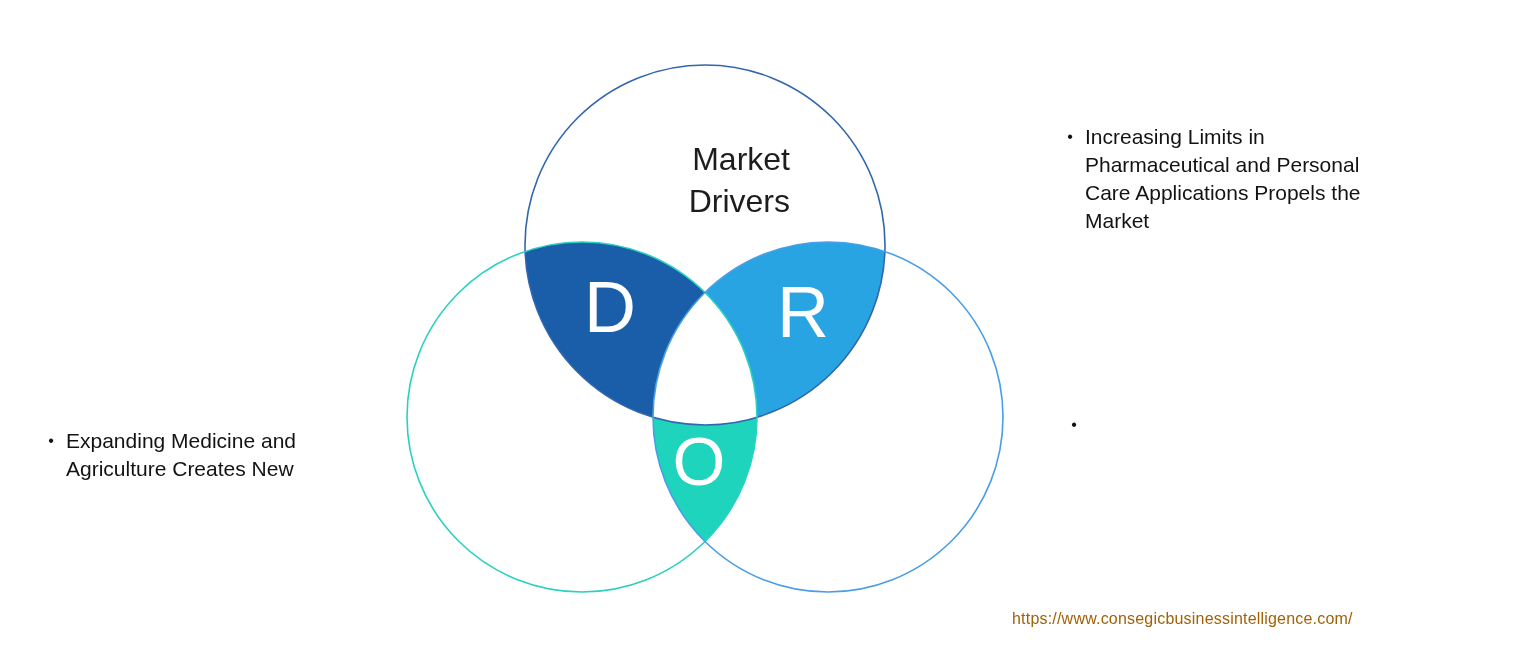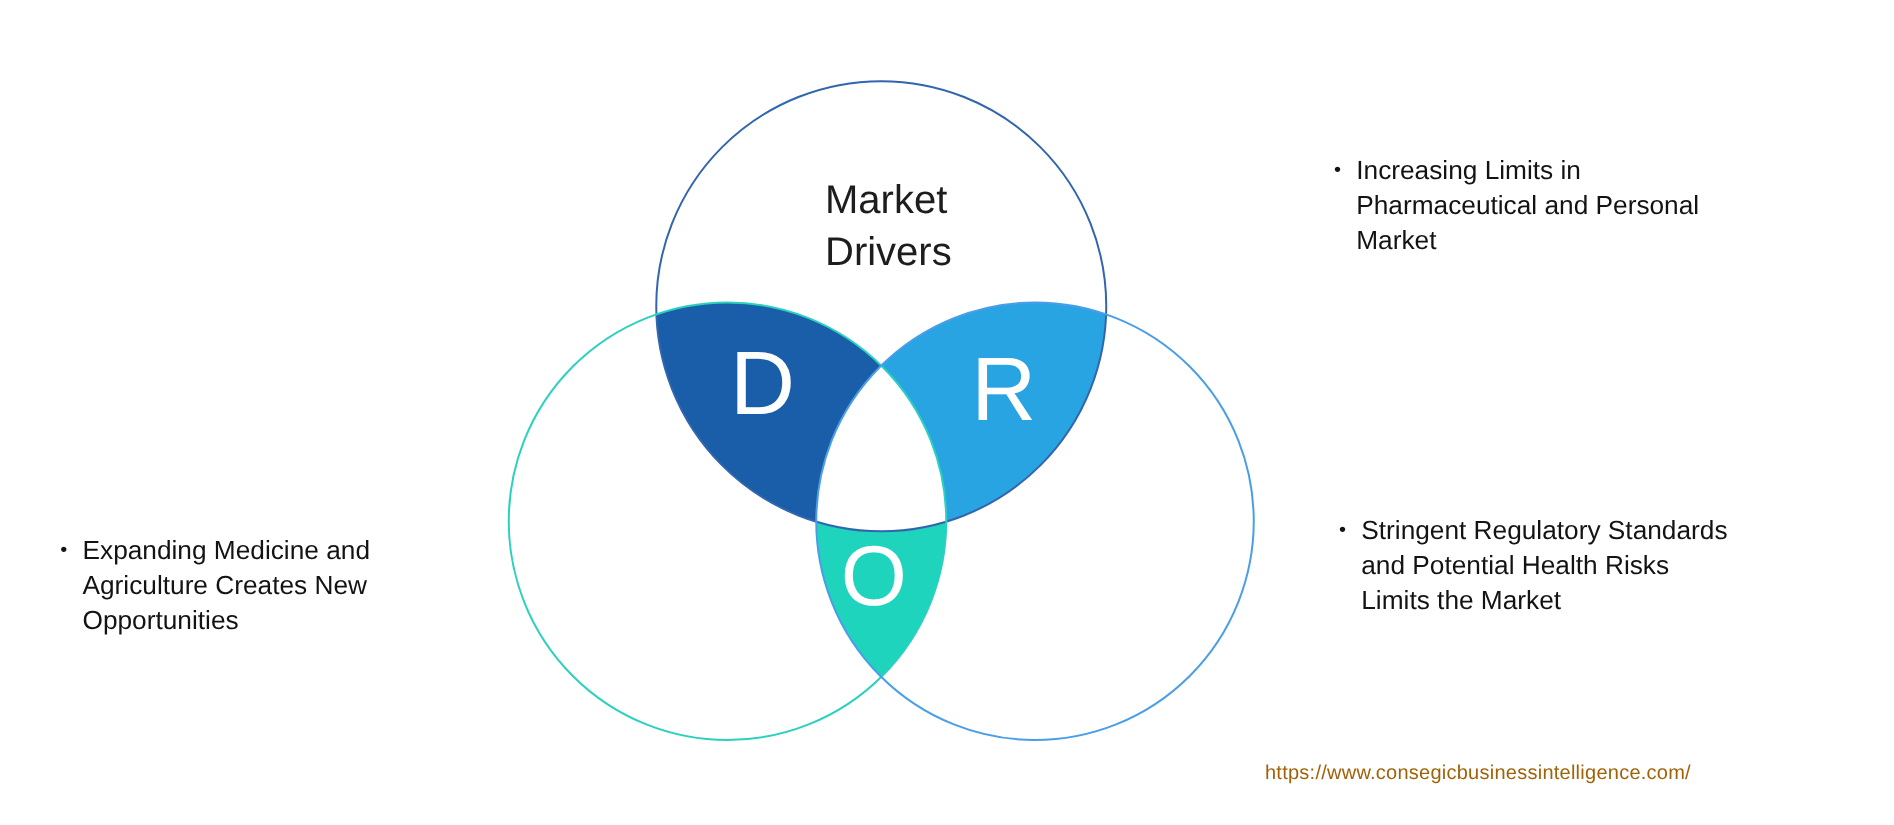--- a/index.html
+++ b/index.html
@@ -78,50 +78,45 @@
 
     <circle cx="705" cy="245" r="180" mask="url(#maskD)" fill="#1A5DA8"></circle>
     <circle cx="705" cy="245" r="180" mask="url(#maskR)" fill="#29A4E2"></circle>
     <circle cx="582" cy="417" r="175" mask="url(#maskO)" fill="#1FD4BC"></circle>
 
     <circle cx="705" cy="245" r="180" fill="none" stroke-width="1.6" stroke="#3166AE"></circle>
     <circle cx="582" cy="417" r="175" fill="none" stroke-width="1.6" stroke="#2BD1BE"></circle>
     <circle cx="828" cy="417" r="175" fill="none" stroke-width="1.6" stroke="#4A9EE8"></circle>
   </svg>
 
-  <div class="vlabel" style="left:660px; top:138px; width:130px;">Market Drivers</div>
+  <div class="vlabel" style="left:660px; top:138px; width:130px;text-align:right;">Market Drivers</div>
 
 
 
   <div class="letter" style="left:610px; top:307px;">D</div>
   <div class="letter" style="left:803px; top:312px;">R</div>
   <div class="letter" style="left:699px; top:461px; font-size:68px;">O</div>
 
   <div class="bullet" style="left:44px; top:427px; width:330px;">
     <span class="dot">•</span>
     <div class="lines">
       <div>Expanding Medicine and</div>
       <div>Agriculture Creates New</div>
-      <div>Opportunities</div>
     </div>
   </div>
 
   <div class="bullet" style="left:1063px; top:123px; width:360px;">
     <span class="dot">•</span>
     <div class="lines">
       <div>Increasing Limits in</div>
       <div>Pharmaceutical and Personal</div>
+      <div>Care Applications Propels the</div>
       <div>Market</div>
     </div>
   </div>
 
   <div class="bullet" style="left:1067px; top:411px; width:380px;">
     <span class="dot">•</span>
-    <div class="lines">
-      <div>Stringent Regulatory Standards</div>
-      <div>and Potential Health Risks</div>
-      <div>Limits the Market</div>
-    </div>
   </div>
 
   <div class="url" style="left:1012px; top:607px;">https://www.consegicbusinessintelligence.com/</div>
 
 </div>
 
 </body></html>

